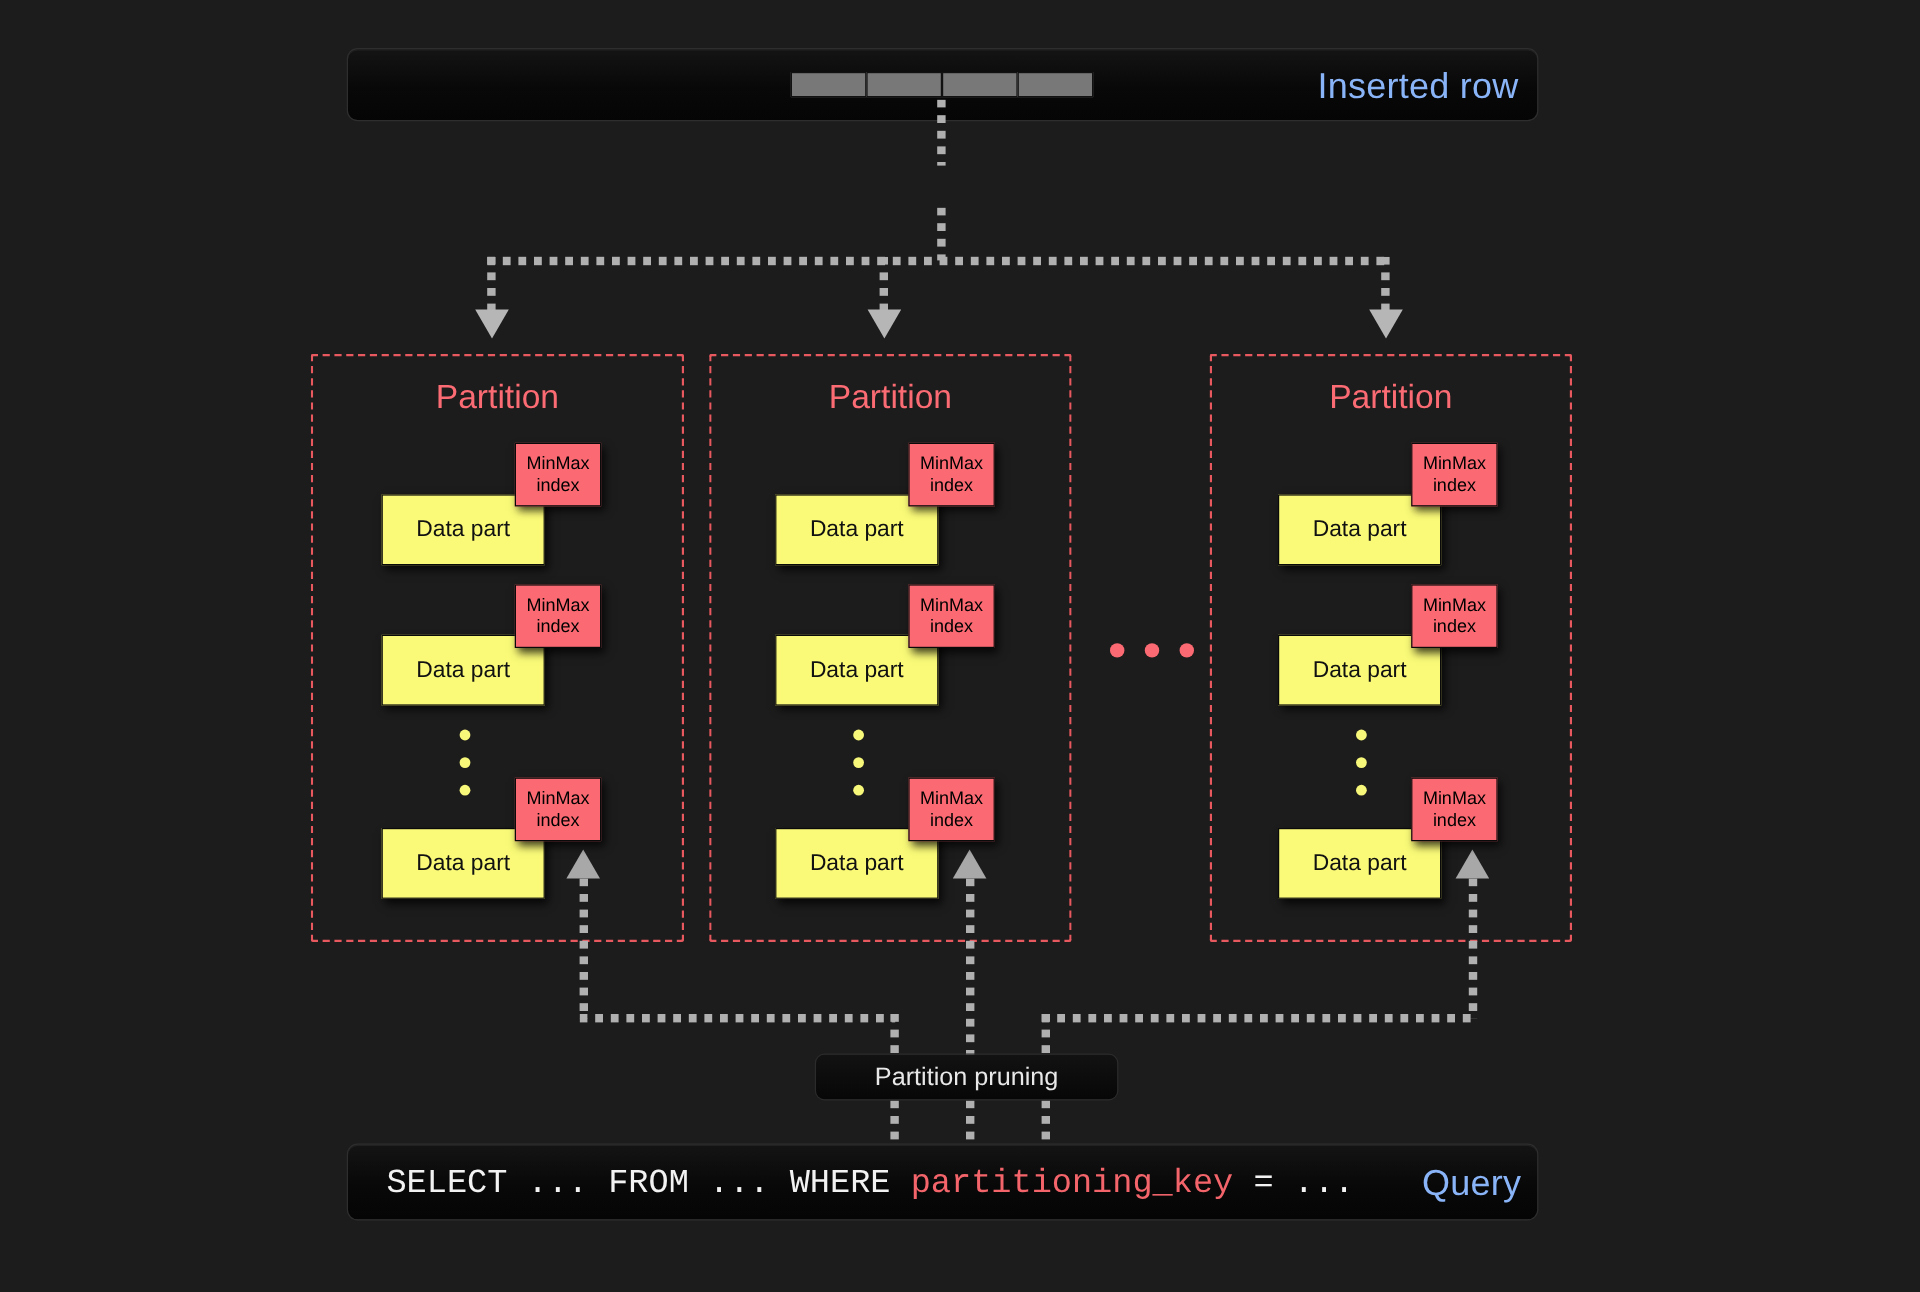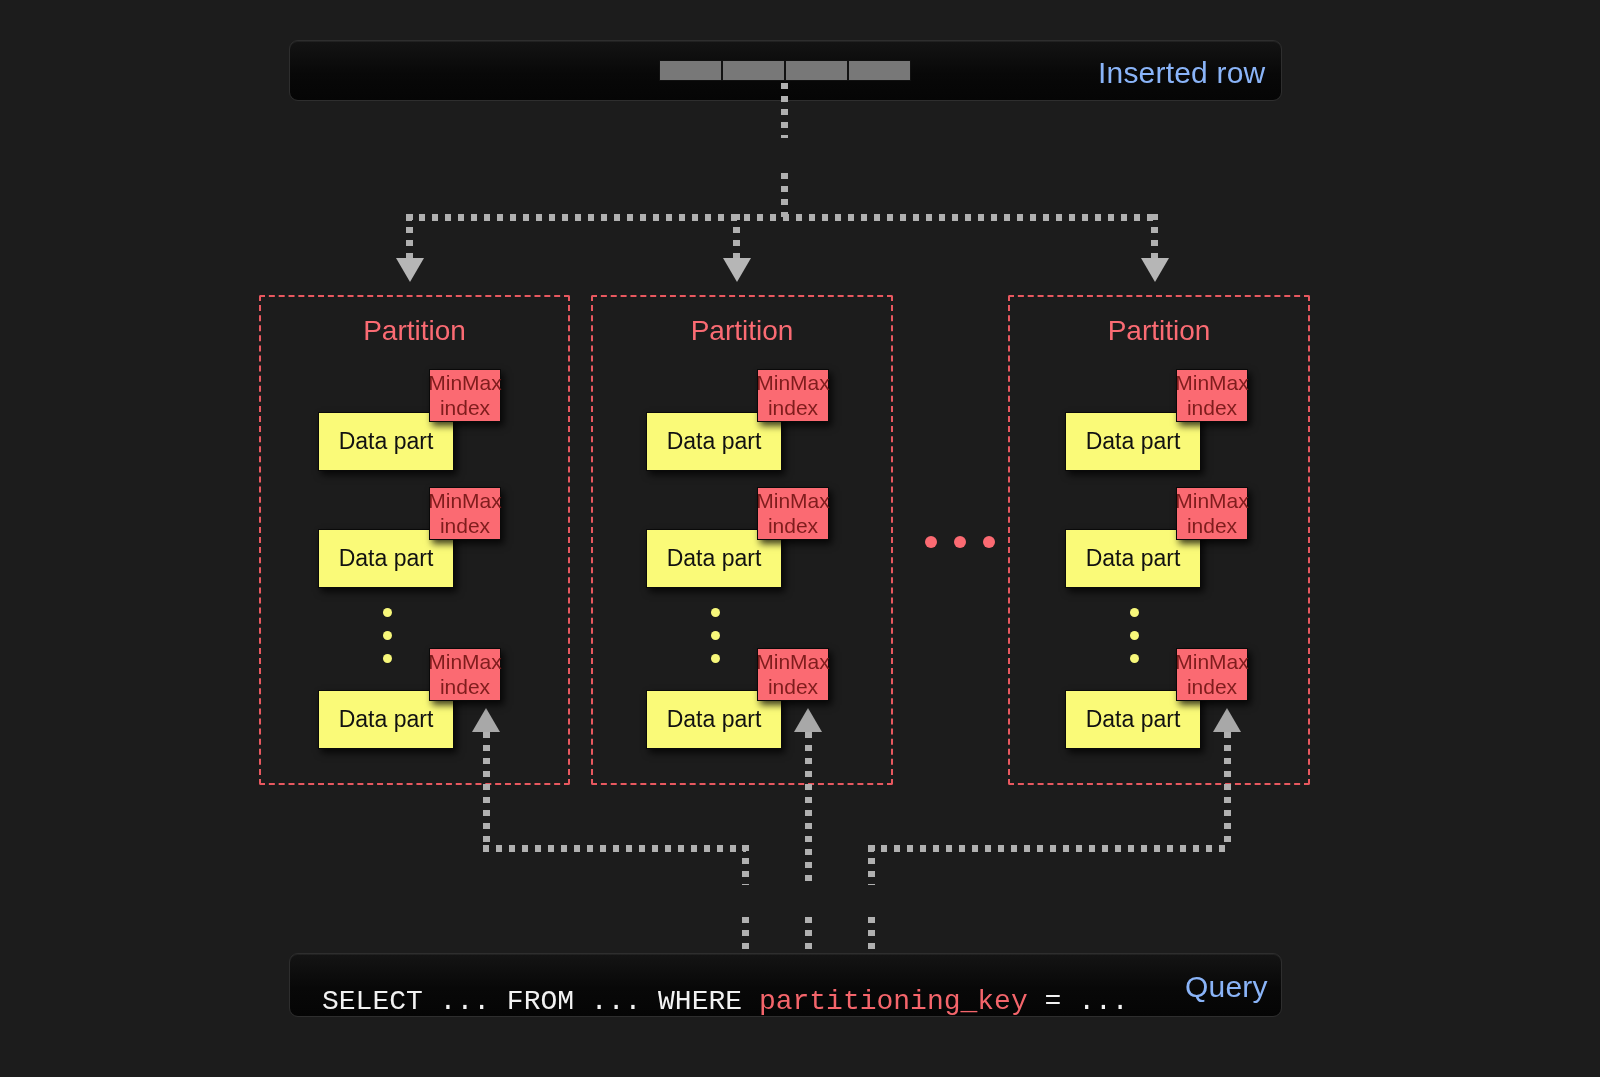--- a/index.html
+++ b/index.html
@@ -65,33 +65,33 @@
     color:#fa6b73;
     font-size:28px;
   }
   .data-part {
     position:absolute;
     width:136px; height:59px;
     background:#fafa78;
     border:1px solid #0a0a0a;
     box-shadow:3px 4px 7px rgba(0,0,0,.75);
     color:#111;
-    font-size:23px;
+    font-size:19px;
     display:flex; align-items:center; justify-content:center;
     white-space:nowrap;
     z-index:2;
   }
   .minmax {
     position:absolute;
     width:72px; height:53px;
     background:#fb6a72;
     border:1px solid #0a0a0a;
     box-shadow:3px 4px 7px rgba(0,0,0,.75);
-    color:#7f1d1d;
-    font-size:21px;
+    color:#000000;
+    font-size:15px;
     line-height:1.15;
     display:flex; align-items:center; justify-content:center;
     text-align:center;
     z-index:3;
   }
 
   
   .vdots { position:absolute; width:9px; }
   .vdots i {
     display:block; width:9px; height:9px; border-radius:50%;
@@ -123,21 +123,20 @@
   .arrow-up   { border-bottom:24px solid #a8a8a8; }
 
   
   .query-text {
     position:absolute;
     font-family:"Liberation Mono", monospace;
     font-size:28px;
     color:#f2f2f2;
     white-space:pre;
     letter-spacing:0px;
-    margin-top:15px;
   }
   .query-text .key { color:#f4656b; }
 </style>
 </head>
 <body>
 
 <div id="stage">
 
   <div class="bar" style="left:289px; top:40px; width:993px; height:61px;"></div>
 
@@ -265,20 +264,23 @@
   <div class="dv" style="left:742px; top:845px; height:40px;"></div>
 
   <div class="arrow-up" style="left:794px; top:708px;"></div>
   <div class="dv" style="left:805px; top:732px; height:153px;"></div>
 
   <div class="arrow-up" style="left:1213px; top:708px;"></div>
   <div class="dv" style="left:1224px; top:732px; height:117px;"></div>
   <div class="dh" style="left:868px; top:845px; width:363px;"></div>
   <div class="dv" style="left:868px; top:845px; height:40px;"></div>
 
+  <div class="pill" style="left:679px; top:878px; width:253px; height:39px;">
+    <span>Partition pruning</span>
+  </div>
 
   <div class="dv" style="left:742px; top:917px; height:34px;"></div>
   <div class="dv" style="left:805px; top:917px; height:34px;"></div>
   <div class="dv" style="left:868px; top:917px; height:34px;"></div>
 
   <div class="bar" style="left:289px; top:953px; width:993px; height:64px;"></div>
 
   <div class="query-text" style="left:322px; top:971px;"><span>SELECT ... FROM ... WHERE </span><span class="key">partitioning_key</span><span> = ...</span></div>
 
   <div class="bar-label" style="left:1185px; top:970px;">Query</div>

